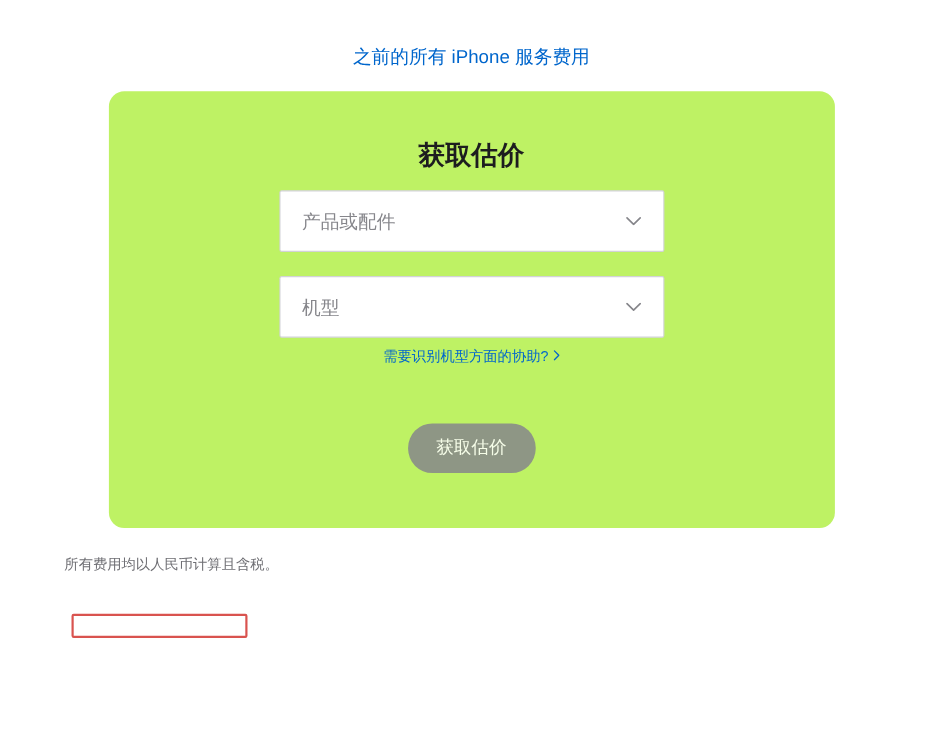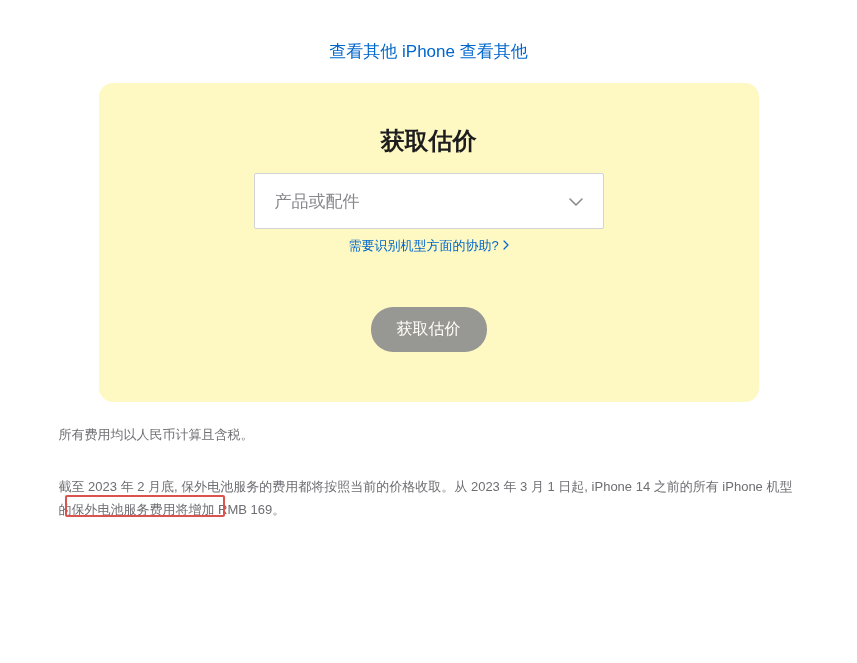--- a/index.html
+++ b/index.html
@@ -15,21 +15,21 @@
       overflow: hidden;
     }
     .top-link {
       text-align: center;
       padding: 40px 0 20px 0;
       color: #0066cc;
       font-size: 17px;
       font-weight: 400;
     }
     .card {
-      background: #fef9c3;
+      background: #bef264;
       border-radius: 14px;
       width: 660px;
       margin: 0 auto;
       padding: 42px 40px 50px 40px;
       text-align: center;
     }
     .card-title {
       font-size: 24px;
       font-weight: 600;
       color: #1d1d1f;
@@ -89,21 +89,21 @@
       opacity: 0.85;
     }
     .footer {
       width: 760px;
       margin: 24px auto 0 auto;
       padding: 0 10px;
     }
     .footer-line1 {
       font-size: 13px;
       color: #6e6e73;
-      margin-bottom: 31px;
+      margin-bottom: 16px;
     }
     .footer-line2 {
       font-size: 13px;
       color: #6e6e73;
       line-height: 1.8;
       position: relative;
     }
     .highlight-box {
       position: absolute;
       border: 2px solid #d9534f;
@@ -111,50 +111,57 @@
       left: 6px;
       top: 20px;
       width: 160px;
       height: 22px;
       pointer-events: none;
     }
   </style>
 </head>
 <body>
 
-<div class="top-link">查看其他 iPhone 查看其他</div>
+<div class="top-link">之前的所有 iPhone 服务费用</div>
 
 <div class="card">
   <div class="card-title">获取估价</div>
 
   <div class="select-group">
     <div class="select-box">
       <span class="select-label">产品或配件</span>
       <span class="chevron">
         <svg width="14" height="8" viewBox="0 0 14 8" fill="none">
             <path d="M1 1L7 7L13 1" stroke="#86868b" stroke-width="1.5" stroke-linecap="round" stroke-linejoin="round"></path>
           </svg>
       </span>
     </div>
 
+    <div class="select-box">
+      <span class="select-label">机型</span>
+      <span class="chevron">
+        <svg width="14" height="8" viewBox="0 0 14 8" fill="none">
+            <path d="M1 1L7 7L13 1" stroke="#86868b" stroke-width="1.5" stroke-linecap="round" stroke-linejoin="round"></path>
+          </svg>
+      </span>
+    </div>
   </div>
 
   <div class="help-link">
     <span>需要识别机型方面的协助?</span>
     <span class="chevron-right">
       <svg width="6" height="10" viewBox="0 0 6 10" fill="none">
           <path d="M1 1L5 5L1 9" stroke="#0066cc" stroke-width="1.2" stroke-linecap="round" stroke-linejoin="round"></path>
         </svg>
     </span>
   </div>
 
   <div>
     <button class="primary-button">获取估价</button>
   </div>
 </div>
 
 <div class="footer">
   <div class="footer-line1">所有费用均以人民币计算且含税。</div>
   <div class="footer-line2">
-    <span>截至 2023 年 2 月底, 保外电池服务的费用都将按照当前的价格收取。从 2023 年 3 月 1 日起, iPhone 14 之前的所有 iPhone 机型的保外电池服务费用将增加 RMB 169。</span>
     <div class="highlight-box"></div>
   </div>
 </div>
 
 </body></html>

